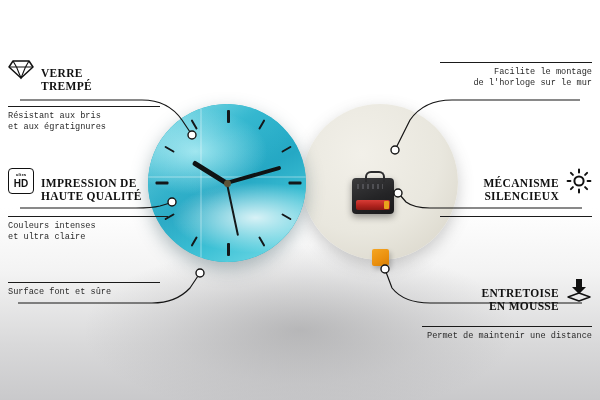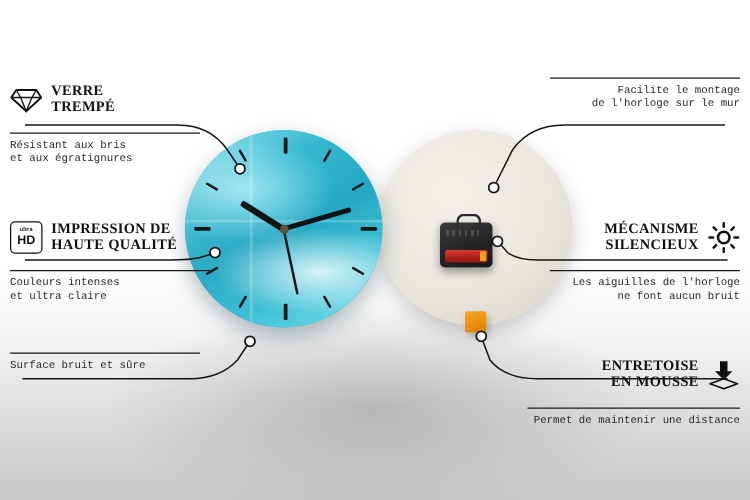--- a/index.html
+++ b/index.html
@@ -81,21 +81,21 @@
   .co-title{
     font-family:"Liberation Serif", serif;
     font-weight:700;font-size:11.5px;line-height:13px;color:#111;
     letter-spacing:0.3px;text-transform:uppercase;
   }
   .co-rule{height:1.4px;background:#1a1a1a;margin:4px 0 4px;}
   .co-desc{
     font-family:Liberation Mono, monospace;
     font-size:8.6px;line-height:10.6px;color:#2a2a2a;
   }
-  .co-icon{flex:0 0 auto;width:26px;height:44px;display:flex;align-items:center;justify-content:center;}
+  .co-icon{flex:0 0 auto;width:26px;height:44px;display:flex;justify-content:center;}
   .co-icon svg{display:block;}
   
   .hd-badge{
     width:26px;height:24px;border:1.6px solid #111;border-radius:4px;
     display:flex;flex-direction:column;align-items:center;justify-content:center;line-height:1;
   }
   .hd-badge .u{font-family:"Liberation Sans",sans-serif;font-size:4.4px;font-weight:700;letter-spacing:.2px;color:#111;}
   .hd-badge .h{font-family:"Liberation Sans",sans-serif;font-size:10px;font-weight:700;color:#111;margin-top:1px;}
   
   #wires{position:absolute;left:0;top:0;width:600px;height:400px;pointer-events:none;}
@@ -203,21 +203,21 @@
     <div class="co-rule"></div>
     <div class="co-desc">
       <span>Couleurs intenses</span><br>
       <span>et ultra claire</span>
     </div>
   </div>
 
   <div class="callout left" style="top:278px;">
     <div class="co-rule"></div>
     <div class="co-desc">
-      <span>Surface bruit et sûre</span>
+      <span>Surface font et sûre</span>
     </div>
   </div>
 
   <div class="callout right" style="top:58px;">
     <div class="co-rule"></div>
     <div class="co-desc">
       <span>Facilite le montage</span><br>
       <span>de l'horloge sur le mur</span>
     </div>
   </div>
@@ -232,24 +232,20 @@
                      M4.9,4.9 L6.9,6.9 M19.1,19.1 L21.1,21.1 M21.1,4.9 L19.1,6.9 M6.9,19.1 L4.9,21.1"></path>
           </g>
         </svg>
       </span>
       <span class="co-title">
         <span>MÉCANISME</span><br>
         <span>SILENCIEUX</span>
       </span>
     </div>
     <div class="co-rule"></div>
-    <div class="co-desc">
-      <span>Les aiguilles de l'horloge</span><br>
-      <span>ne font aucun bruit</span>
-    </div>
   </div>
 
   <div class="callout right" style="top:278px;width:170px;">
     <div class="co-head">
       <span class="co-icon">
         <svg width="26" height="24" viewBox="0 0 26 24">
           <path d="M10,1 L16,1 L16,9 L20,9 L13,16 L6,9 L10,9 Z" fill="#111"></path>
           <path d="M13,15 L24,19 L13,23 L2,19 Z" fill="none" stroke="#111" stroke-width="1.4" stroke-linejoin="round"></path>
         </svg>
       </span>

